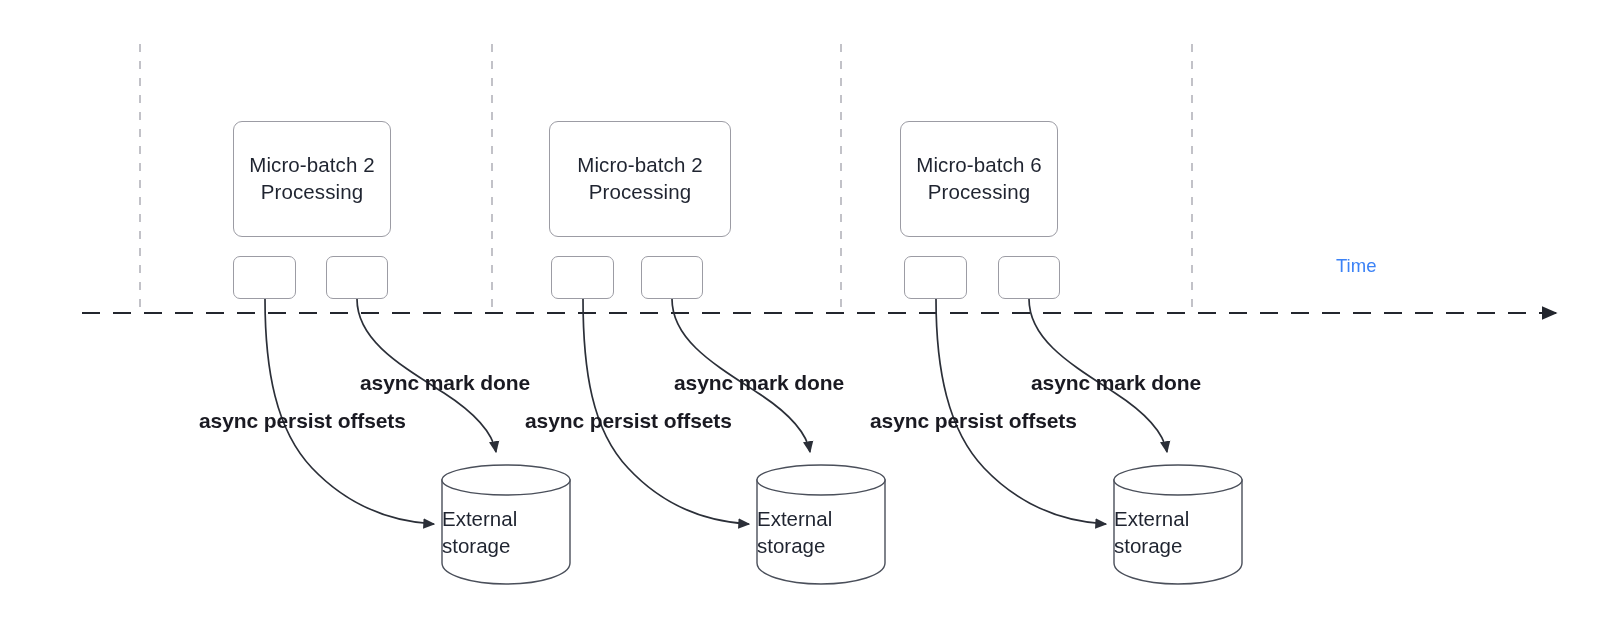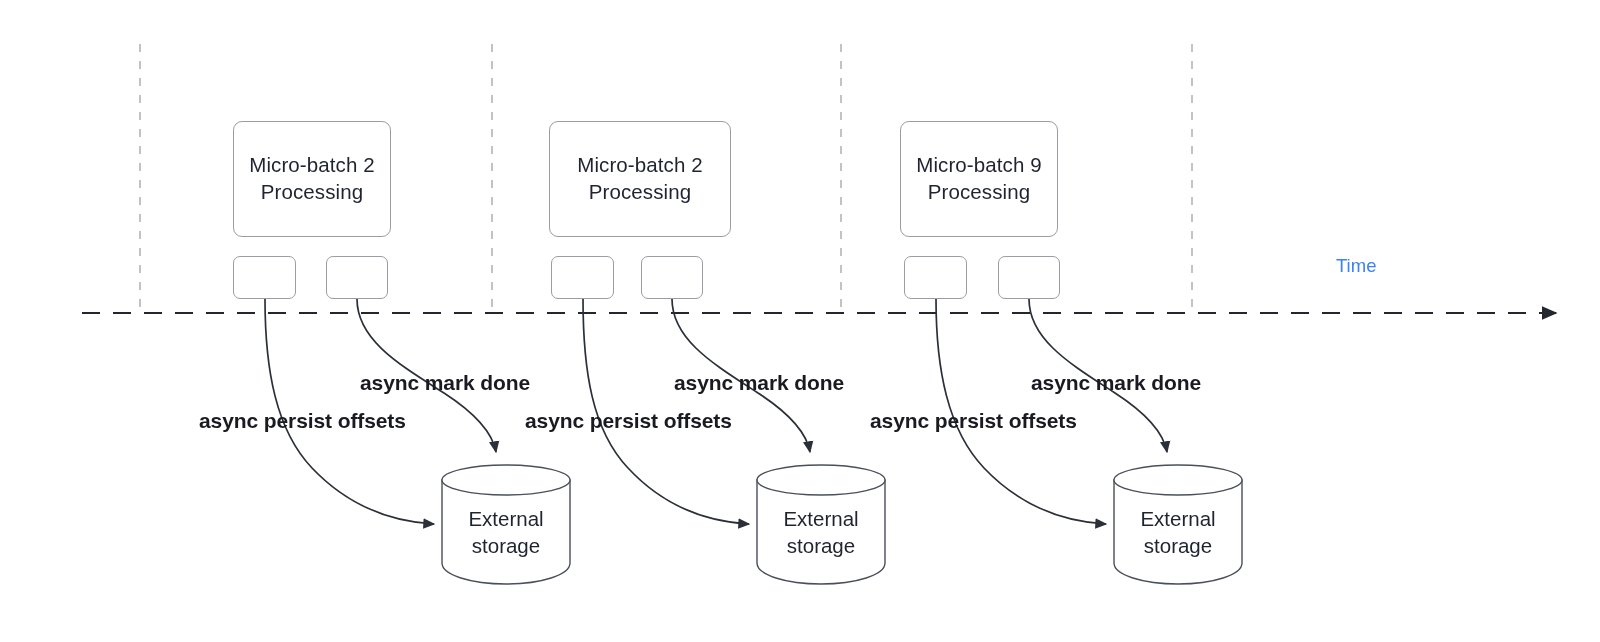--- a/index.html
+++ b/index.html
@@ -61,21 +61,21 @@
     position: absolute;
     color: #3b82f6;
     font-size: 18.5px;
     white-space: nowrap;
   }
   .cyl-label {
     position: absolute;
     color: #1f2430;
     font-size: 20.5px;
     line-height: 1.30;
-    text-align: center;
+    text-align: left;
     white-space: pre-line;
     width: 100%;
     left: 0;
   }
 </style>
 </head>
 <body>
 
 <div id="canvas">
 
@@ -153,21 +153,21 @@
   </div>
   <div class="task-box" style="left:641px; top:256px; width:62px; height:43px;">
     <span></span>
   </div>
   <div class="edge-label" style="left:674px; top:371px;">async mark done</div>
   <div class="edge-label" style="left:525px; top:409px;">async persist offsets</div>
   <div class="cyl-label" style="left:757px; top:506px; width:128px;">External
 storage</div>
 
   <div class="node-box" style="left:900px; top:121px; width:158px; height:116px;">
-    <span class="node-label">Micro-batch 9
+    <span class="node-label">Micro-batch 6
 Processing</span>
   </div>
   <div class="task-box" style="left:904px; top:256px; width:63px; height:43px;">
     <span></span>
   </div>
   <div class="task-box" style="left:998px; top:256px; width:62px; height:43px;">
     <span></span>
   </div>
   <div class="edge-label" style="left:1031px; top:371px;">async mark done</div>
   <div class="edge-label" style="left:870px; top:409px;">async persist offsets</div>

